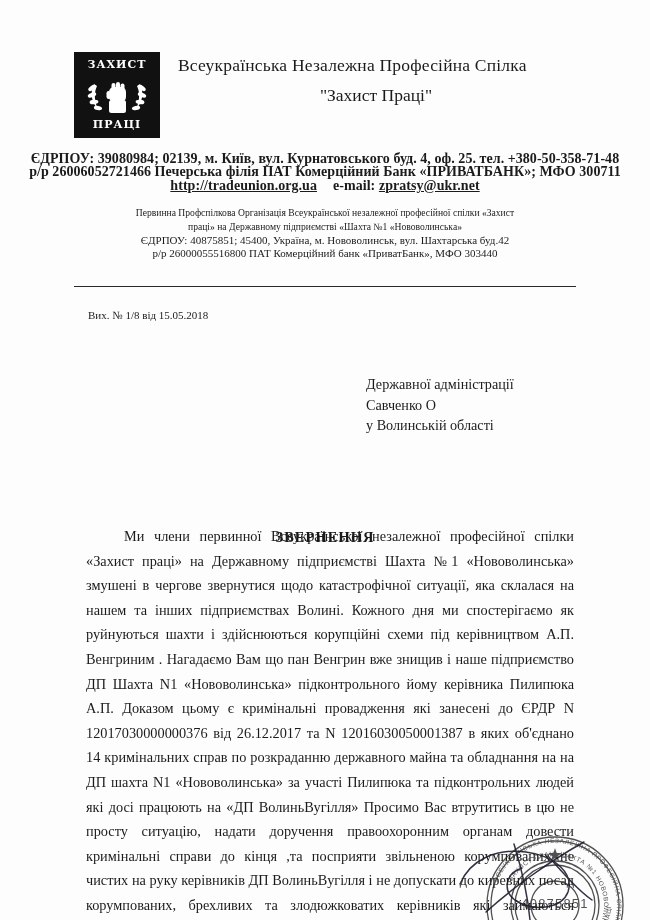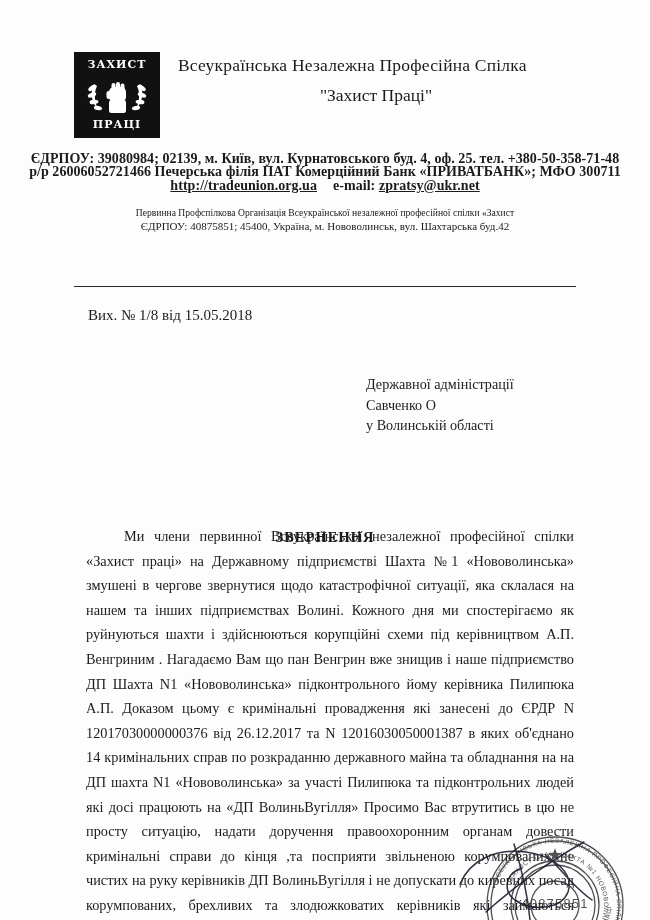--- a/index.html
+++ b/index.html
@@ -112,21 +112,21 @@
     width: 502px;
     height: 0;
     border-top: 1.4px solid #2a2a2a;
   }
   #rule-top { top: 286px; }
 
   
   #outgoing {
     position: absolute;
     left: 88px; top: 305px;
-    font-size: 15px;
+    font-size: 11px;
     line-height: 20px;
     white-space: nowrap;
   }
 
   
   #addressee {
     position: absolute;
     left: 366px; top: 374px;
     font-size: 14.2px;
     line-height: 20.5px;
@@ -227,21 +227,23 @@
     <div class="contact-line">ЄДРПОУ: 39080984; 02139, м. Київ, вул. Курнатовського буд. 4, оф. 25. тел. +380-50-358-71-48</div>
     <div class="contact-line">р/р 26006052721466 Печерська філія ПАТ Комерційний Банк «ПРИВАТБАНК»; МФО 300711</div>
     <div class="contact-line">
       <span class="u">http://tradeunion.org.ua</span><span class="gap"></span><span>e-mail:</span>
       <span class="u">zpratsy@ukr.net</span>
     </div>
   </div>
 
   <div class="contact-block" id="sub-org">
     <div class="suborg-line">Первинна Профспілкова Організація Всеукраїнської незалежної професійної спілки «Захист</div>
+    <div class="suborg-line">праці» на Державному підприємстві «Шахта №1 «Нововолинська»</div>
     <div class="suborg-sub">ЄДРПОУ: 40875851; 45400, Україна, м. Нововолинськ, вул. Шахтарська буд.42</div>
+    <div class="suborg-sub">р/р 26000055516800 ПАТ Комерційний банк «ПриватБанк», МФО 303440</div>
   </div>
 
   <div class="rule" id="rule-top"></div>
 
   <div id="outgoing">Вих. № 1/8 від 15.05.2018</div>
 
   <div id="addressee">
     <div>Державної адміністрації</div>
     <div>Савченко О</div>
     <div>у Волинській області</div>

